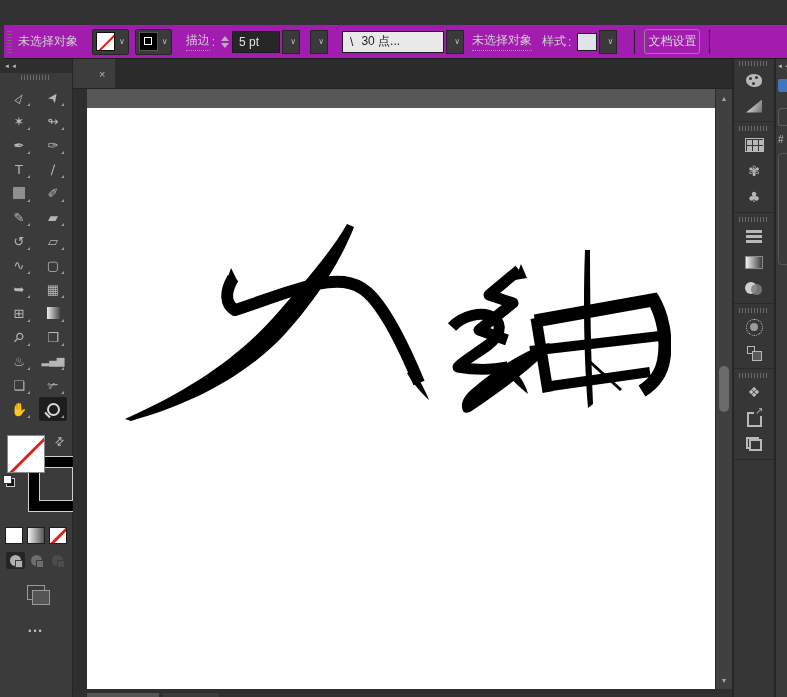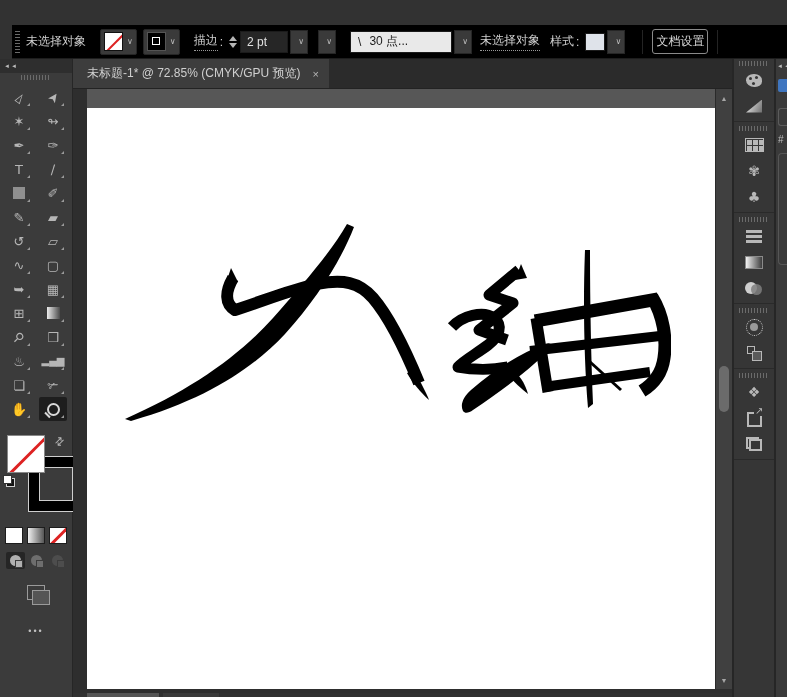--- a/index.html
+++ b/index.html
@@ -3,21 +3,21 @@
 <meta charset="utf-8">
 <style>
   html,body{margin:0;padding:0;background:#1d1d1d;}
   .app{position:relative;width:787px;height:697px;background:#323232;overflow:hidden;
        font-family:"Liberation Sans","DejaVu Sans",sans-serif;color:#d6d6d6;-webkit-user-select:none;}
   
   .menubar{position:absolute;left:0;top:0;right:0;height:24px;background:#323232;
            border-bottom:1px solid #232323;display:flex;align-items:center;padding-left:6px;}
   .menu-item{font-size:12.5px;color:#d8d8d8;padding:0 10px;line-height:24px;cursor:default;}
   
-  .controlbar{position:absolute;left:12px;top:25px;right:0;height:33px;background:#000000;
+  .controlbar{position:absolute;left:4px;top:25px;right:0;height:33px;background:#a21caf;
               border-bottom:1px solid #1d1d1d;display:flex;align-items:center;font-size:12px;}
   .cgrip{width:5px;height:22px;margin:0 6px 0 3px;
          background:repeating-linear-gradient(0deg,#6b6b6b 0 1px,transparent 1px 3px);}
   .nosel{color:#cfcfcf;margin-right:14px;white-space:nowrap;}
   .swbtn{display:flex;align-items:center;background:#3a3a3a;border:1px solid #262626;border-radius:2px;
          height:24px;padding:0 3px;margin-right:6px;}
   .fillsw{width:17px;height:17px;background:#fff;border:1px solid #111;position:relative;overflow:hidden;}
   .fillsw::after{content:"";position:absolute;left:-3px;top:7px;width:30px;height:2px;background:#d22;
                  transform:rotate(-45deg);}
   .strokesw{width:17px;height:17px;background:#000;border:1px solid #555;position:relative;}
@@ -164,21 +164,21 @@
     <div class="swbtn">
       <span class="strokesw"></span>
       <span class="chev">∨</span>
     </div>
     <span class="dotted" style="margin-left:8px;">描边</span>
     <span class="lbl" style="margin-left:2px;">:</span>
     <span class="stepper">
         <i class="up"></i>
         <i class="dn"></i>
       </span>
-    <span class="field">2 pt</span>
+    <span class="field">5 pt</span>
     <span class="darkchevbtn">
         <span class="chev">∨</span>
       </span>
     <span class="darkchevbtn" style="margin-left:2px;">
         <span class="chev">∨</span>
       </span>
     <span class="litebox" style="min-width:86px;">
       <span style="margin-right:8px;">\</span>
       <span>30 点...</span>
     </span>
@@ -318,21 +318,20 @@
         </div>
       <div class="smrow">
           <div class="sm"></div>
         </div>
       <div class="more">•••</div>
     </div>
 
     <div class="docarea">
       <div class="tabbar">
         <div class="tab">
-          <span>未标题-1* @ 72.85% (CMYK/GPU 预览)</span>
           <span class="tabclose">×</span>
         </div>
       </div>
       <div class="canvas">
         <div class="pasteboard"></div>
         <div class="artboard">
 
           <svg class="artwork" viewBox="0 0 560 205">
             <g fill="#000" stroke="none">
 

